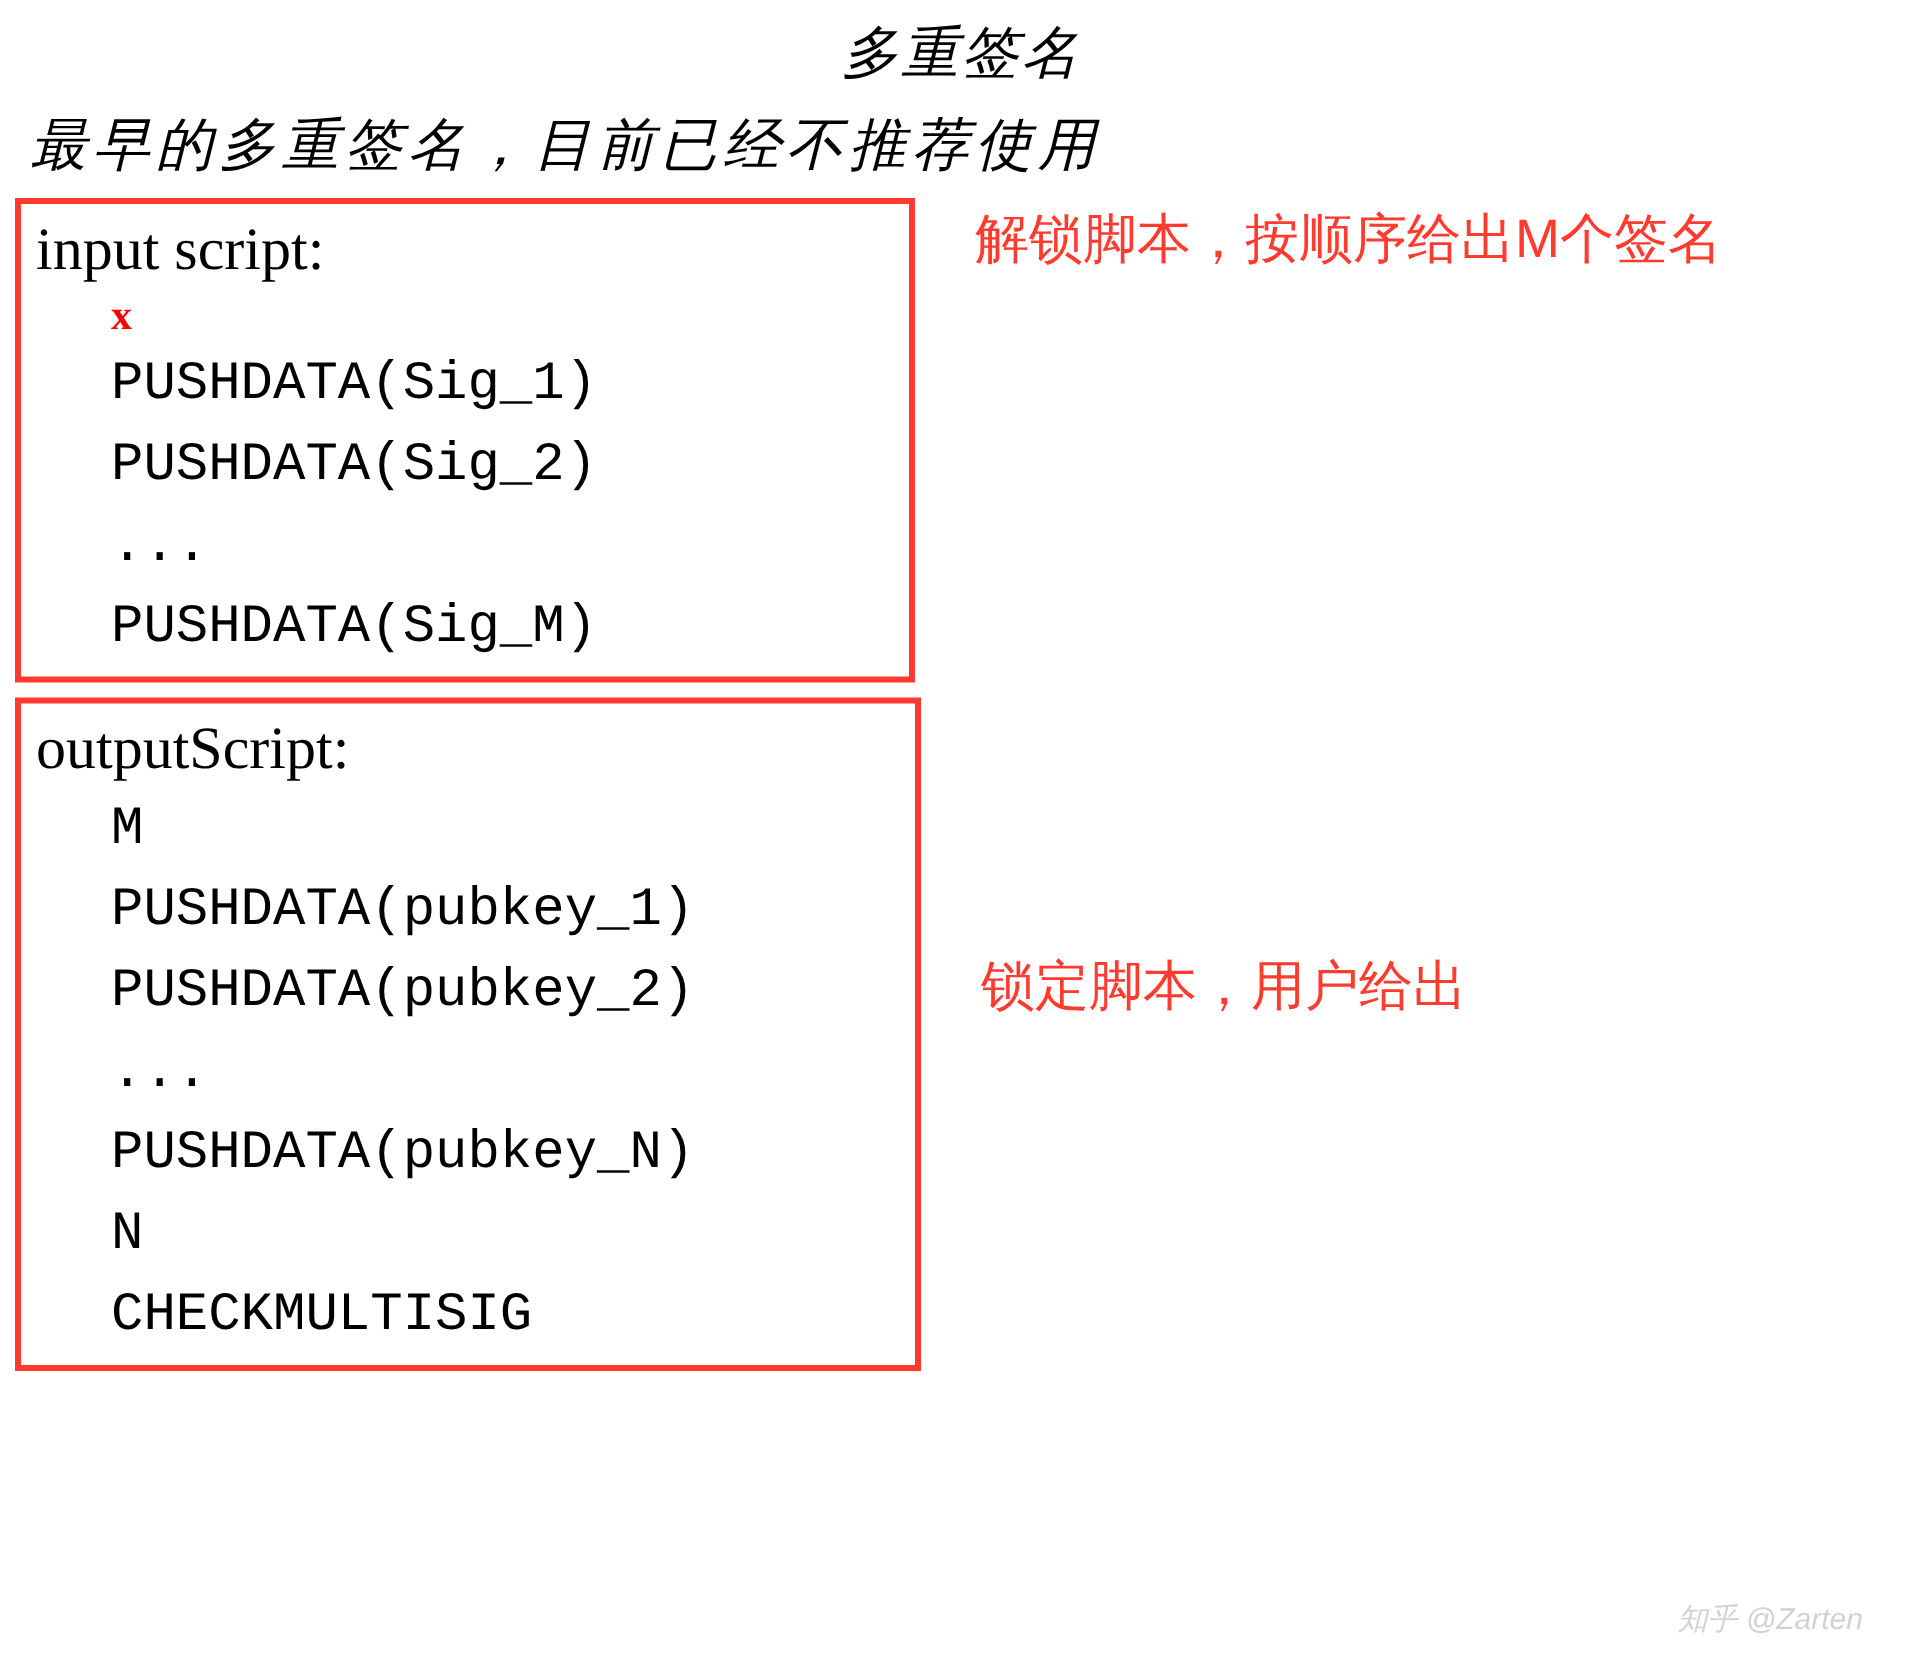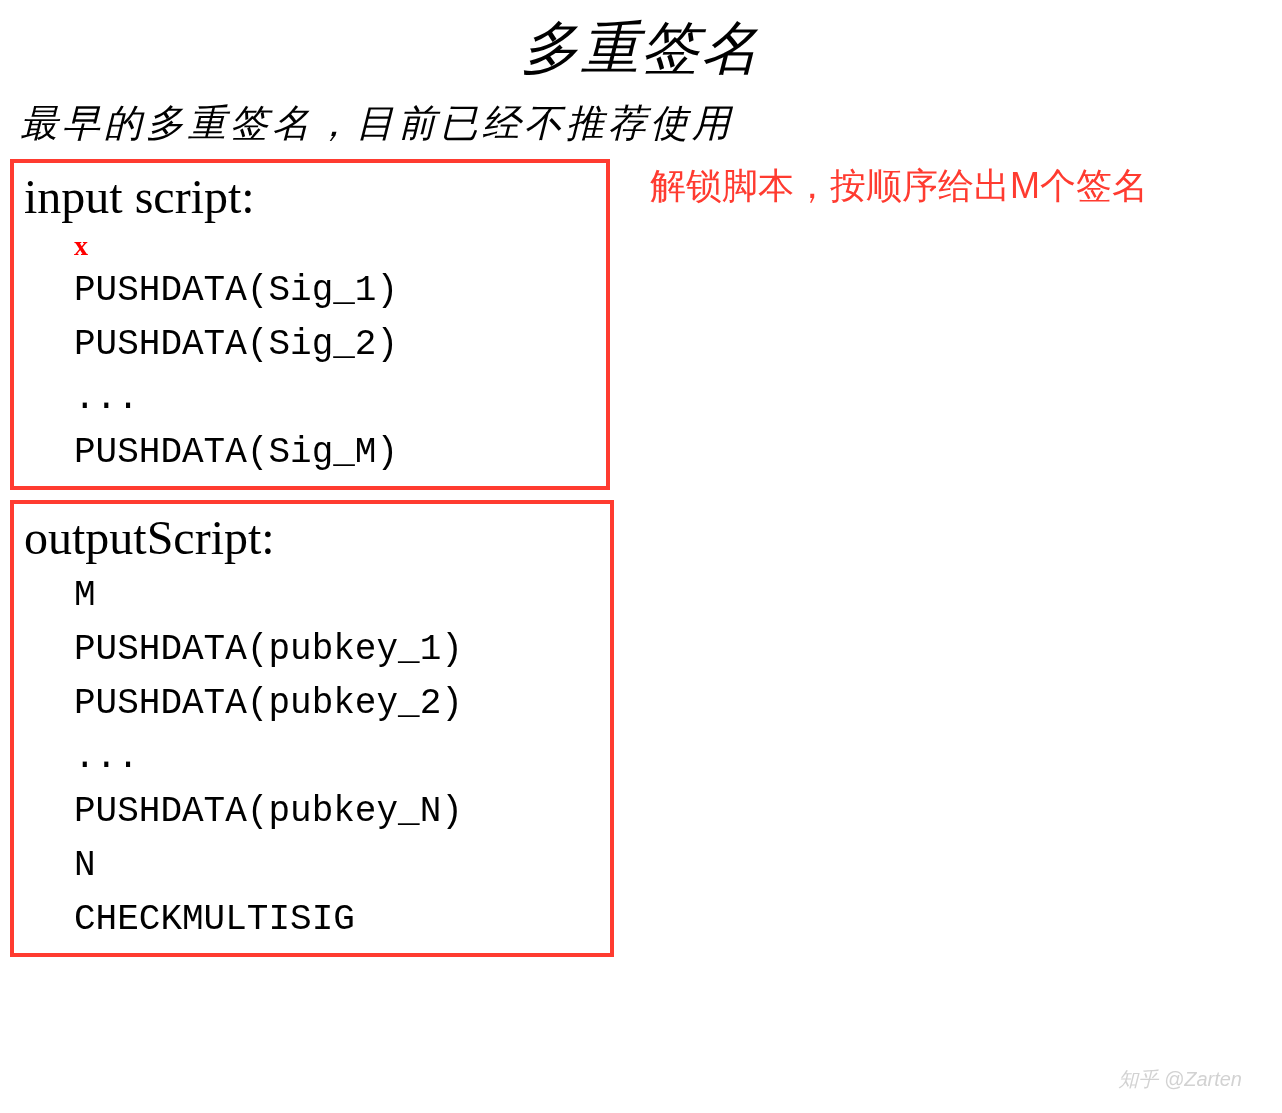--- a/index.html
+++ b/index.html
@@ -5,21 +5,21 @@
     body {
       margin: 0;
       padding: 10px;
       font-family: "Times New Roman", "SimSun", serif;
       background: white;
       width: 1282px;
       box-sizing: border-box;
     }
     .title {
       text-align: center;
-      font-size: 58px;
+      font-size: 38px;
       font-style: italic;
       font-family: "KaiTi", "STKaiti", serif;
       margin: 0 0 10px 0;
       letter-spacing: 2px;
     }
     .subtitle {
       font-size: 38px;
       font-family: Liberation Mono, monospace;
       font-style: italic;
       margin: 0 0 10px 10px;
@@ -35,21 +35,21 @@
       padding: 6px 10px 6px 10px;
       box-sizing: border-box;
     }
     .box1 {
       width: 600px;
     }
     .box2 {
       width: 604px;
     }
     .script-title {
-      font-size: 48px;
+      font-size: 40px;
       font-family: "Times New Roman", serif;
       margin-bottom: 4px;
     }
     .script-line {
       font-family: "Courier New", monospace;
       font-size: 36px;
       margin-left: 50px;
       line-height: 1.5;
     }
     .red-x {
@@ -112,17 +112,18 @@
   <div class="script-box box2">
     <div class="script-title">outputScript:</div>
     <div class="script-line">M</div>
     <div class="script-line">PUSHDATA(pubkey_1)</div>
     <div class="script-line">PUSHDATA(pubkey_2)</div>
     <div class="script-line">...</div>
     <div class="script-line">PUSHDATA(pubkey_N)</div>
     <div class="script-line">N</div>
     <div class="script-line">CHECKMULTISIG</div>
   </div>
+  <div class="annotation anno2">锁定脚本，用户给出</div>
 </div>
 
 <div class="watermark">知乎 @Zarten</div>
 
 </div>
 
 </body></html>

